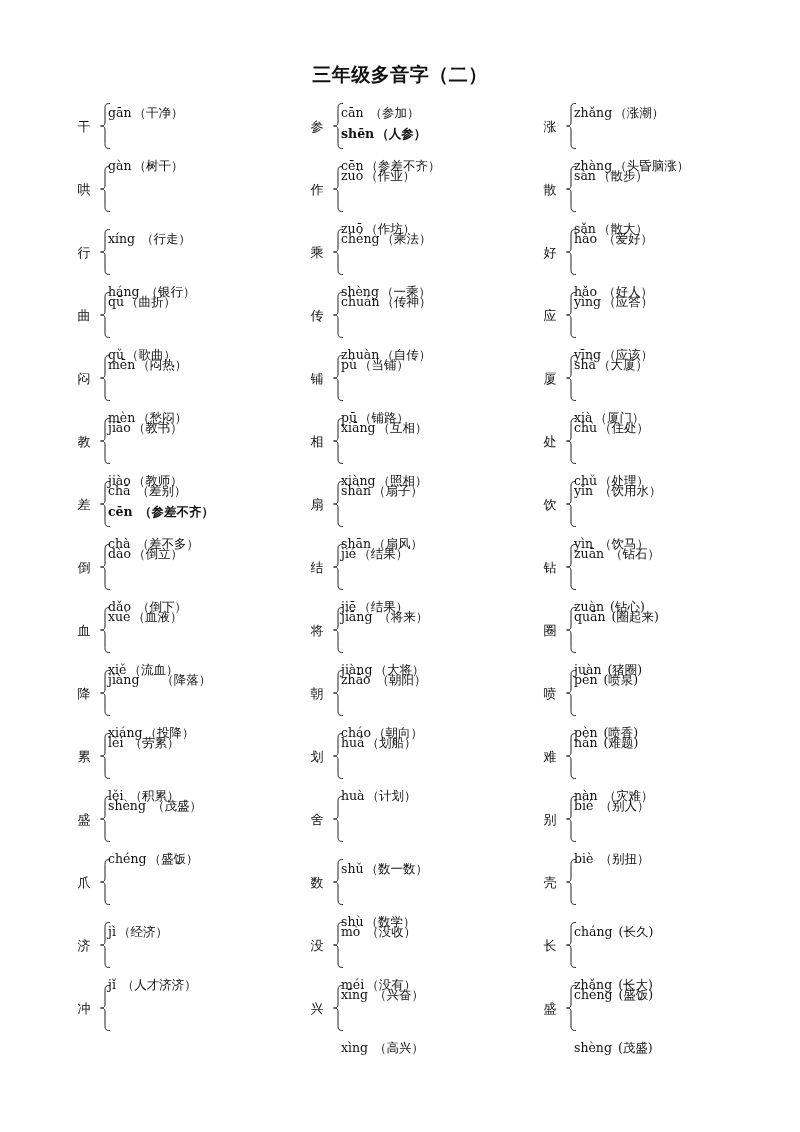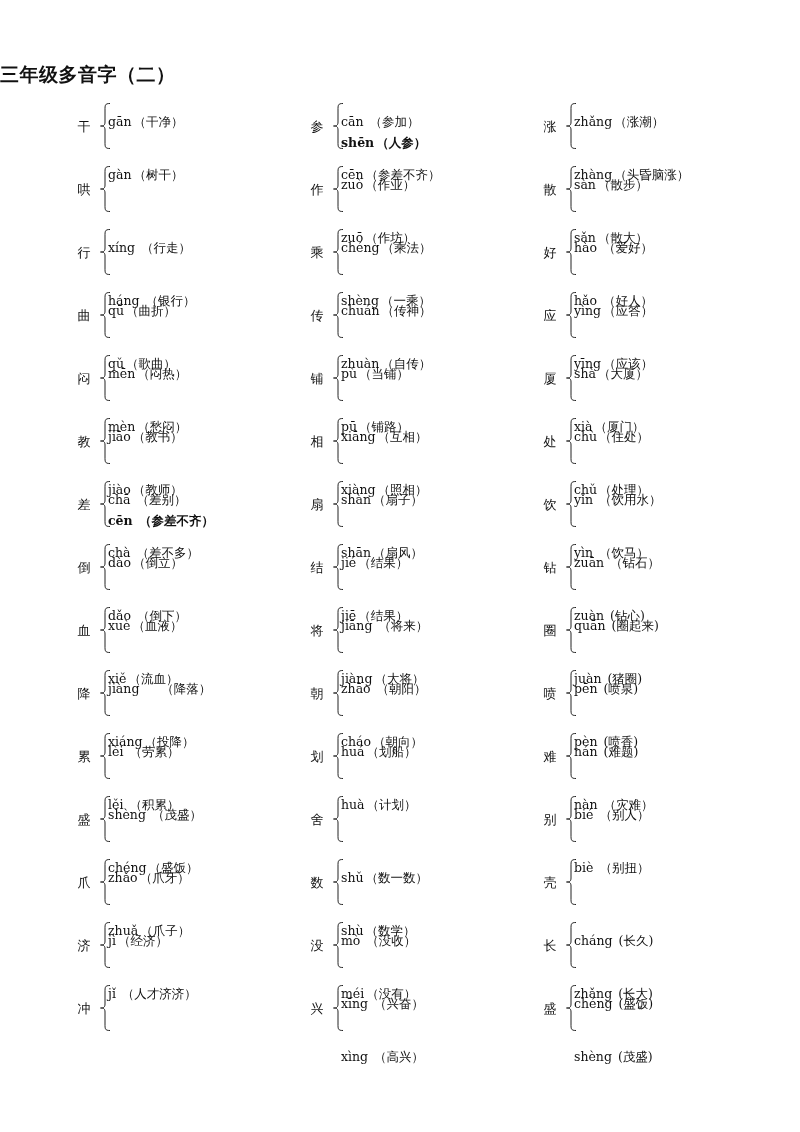--- a/index.html
+++ b/index.html
@@ -2,35 +2,35 @@
 <html><head>
 <meta charset="utf-8">
 <style>
   html, body { margin: 0; padding: 0; background: #ffffff; }
   body {
     width: 800px; height: 1132px; position: relative; overflow: hidden;
     font-family: "DejaVu Serif", "Liberation Serif", serif;
     color: #111;
   }
   .title {
-    position: absolute; top: 62px; left: 0; width: 800px; 
+    position: absolute; top: 62px; left: 0; width: 800px; text-align: center;
     font-family: "DejaVu Sans", "Liberation Sans", sans-serif;
     font-size: 19px; font-weight: bold; letter-spacing: 0.5px;
   }
   .col { position: absolute; top: 96px; width: 230px; }
   .col-0 { left: 75px; }
   .col-1 { left: 308px; }
   .col-2 { left: 541px; }
   .entry { position: relative; height: 63px; }
   .char {
     position: absolute; left: 0; top: 22px; font-size: 13px; width: 18px; text-align: center;
   }
   .brace { position: absolute; left: 24px; top: 6px; width: 12px; height: 48px; }
   .brace svg { width: 12px; height: 48px; display: block; }
-  .readings { position: absolute; left: 33px; top: 16px; width: 200px; height: 63px; }
+  .readings { position: absolute; left: 33px; top: 7px; width: 200px; height: 63px; }
   .reading {
     position: absolute; left: 0; font-size: 12.5px; white-space: pre; line-height: 14px;
   }
   .r-top { top: 3px; }
   .r-mid { top: 24px; font-weight: bold; }
   .r-bot { top: 45px; margin-top: 11px; }
   .py { margin-right: 2px; }
 </style>
 </head>
 <body>
@@ -180,24 +180,20 @@
           <div class="reading r-bot"><span class="py">chéng</span><span class="word">（盛饭）</span></div>
         </div>
   </div>
       <div class="entry">
     <span class="char">爪</span>
     <span class="brace">
       <svg viewBox="0 0 12 48" fill="none" stroke="#222" stroke-width="1">
         <path d="M11 1.5 C6 1.5 6 3 6 8 L6 20 C6 23 5 24 1.5 24 C5 24 6 25 6 28 L6 40 C6 45 6 46.5 11 46.5"></path>
       </svg>
     </span>
-    <div class="readings">
-          <div class="reading r-top"><span class="py">zhǎo</span><span class="word">（爪牙）</span></div>
-          <div class="reading r-bot"><span class="py">zhuǎ</span><span class="word">（爪子）</span></div>
-        </div>
   </div>
       <div class="entry">
     <span class="char">济</span>
     <span class="brace">
       <svg viewBox="0 0 12 48" fill="none" stroke="#222" stroke-width="1">
         <path d="M11 1.5 C6 1.5 6 3 6 8 L6 20 C6 23 5 24 1.5 24 C5 24 6 25 6 28 L6 40 C6 45 6 46.5 11 46.5"></path>
       </svg>
     </span>
     <div class="readings">
           <div class="reading r-top"><span class="py">jì</span><span class="word">（经济）</span></div>

